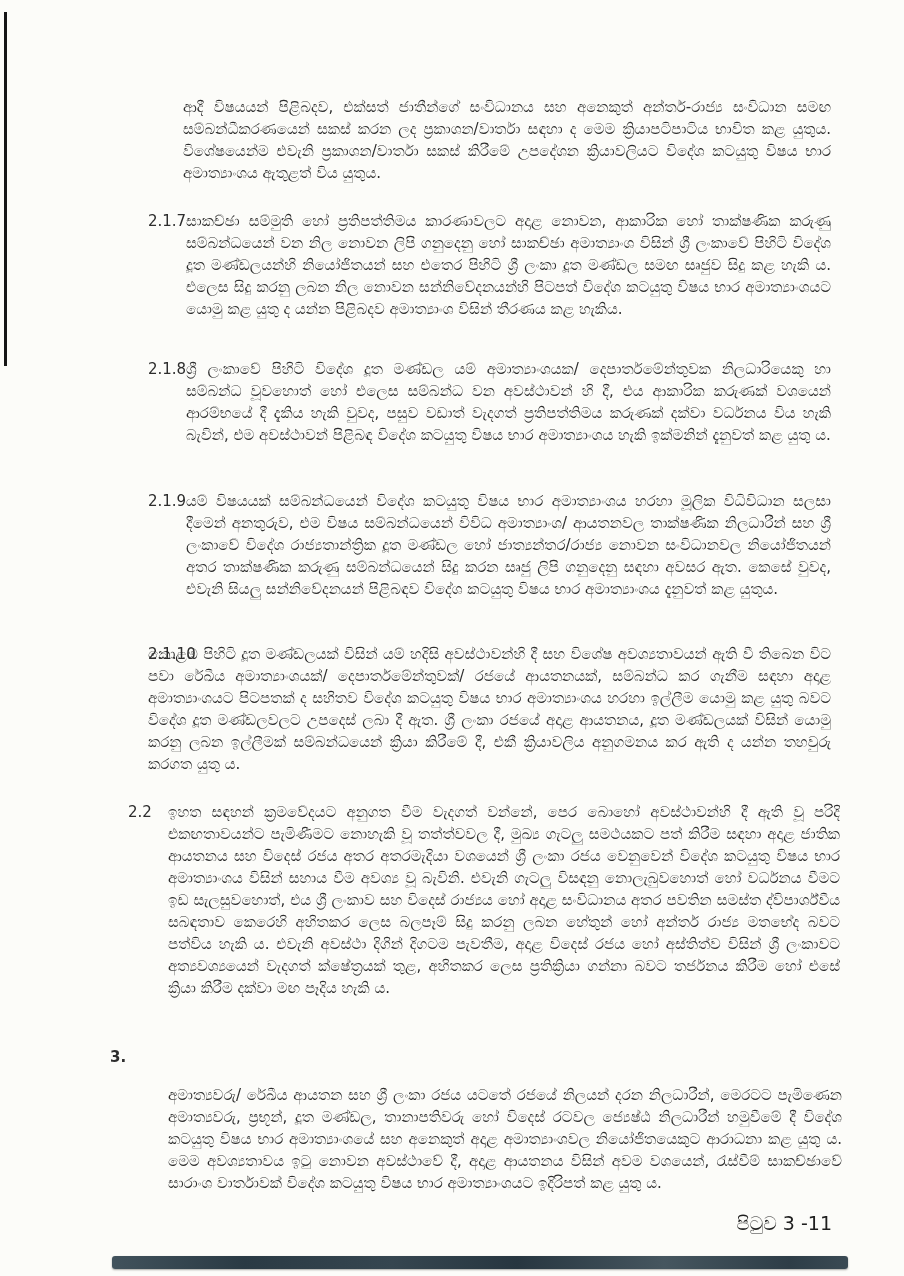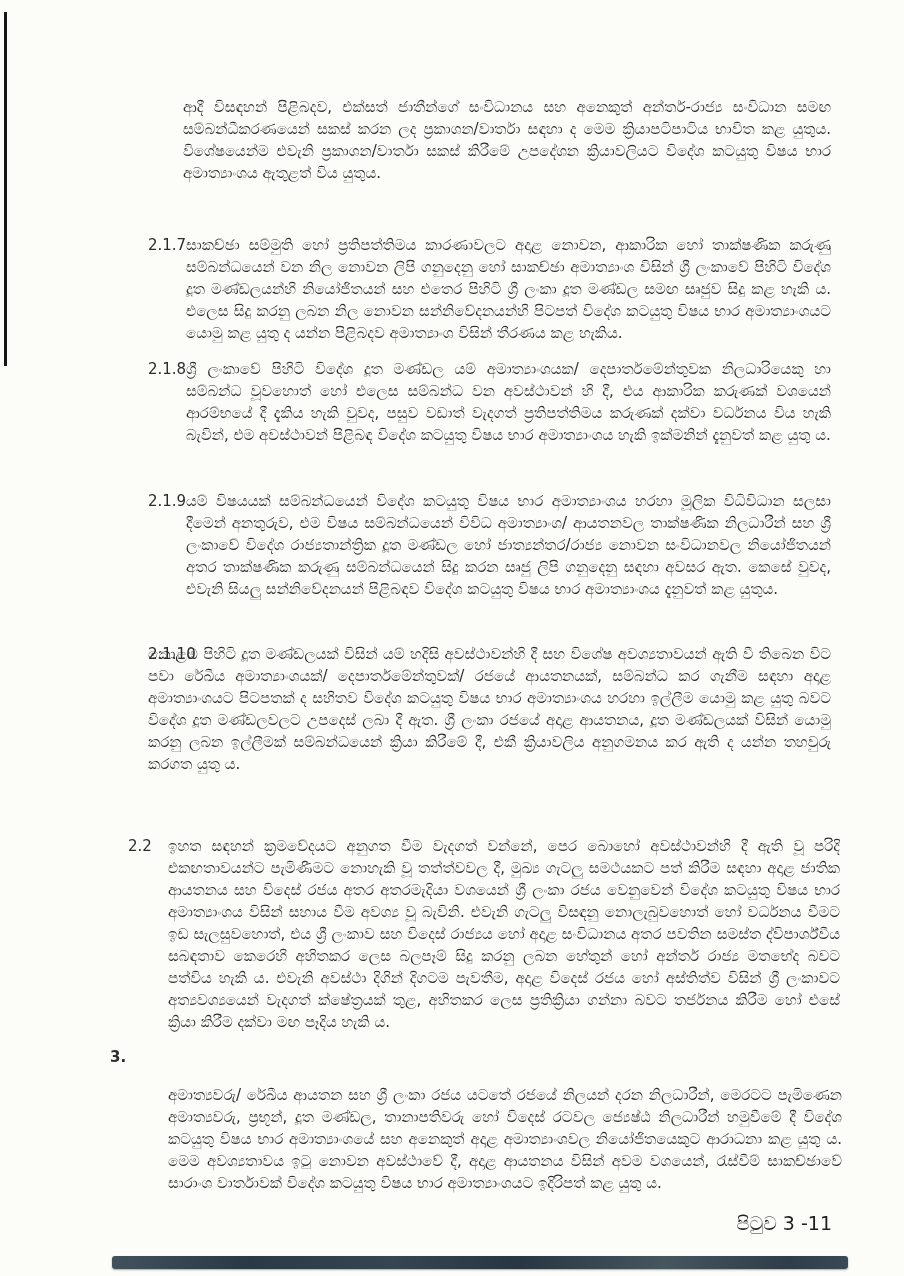--- a/index.html
+++ b/index.html
@@ -17,25 +17,25 @@
     font-size: 15px;
     line-height: 22px;
     text-align: justify;
     overflow: hidden;
   }
   .item { position: absolute; font-size: 15px; line-height: 22px; overflow: hidden; }
   .item .num { position: absolute; left: 0; top: 0; white-space: nowrap; }
   .item .itext { text-align: justify; overflow: hidden; height: 100%; }
 
   #intro    { left: 183px; top: 96px;  width: 648px; height: 92px;  }
-  #item-217 { left: 148px; top: 210px; width: 683px; height: 136px; margin-top: 24px; }
+  #item-217 { left: 148px; top: 210px; width: 683px; height: 136px; }
   #item-218 { left: 148px; top: 358px; width: 683px; height: 114px; }
   #item-219 { left: 148px; top: 490px; width: 683px; height: 136px; }
   #item-2110{ left: 148px; top: 643px; width: 683px; height: 158px; }
-  #item-22  { left: 128px; top: 835px; width: 712px; height: 224px; }
+  #item-22  { left: 128px; top: 801px; width: 712px; height: 224px; }
   #item-217 .itext, #item-218 .itext, #item-219 .itext { margin-left: 38px; }
   #item-2110 .itext { }
   #item-22 .itext   { margin-left: 40px; }
 
   #section3 { left: 110px; top: 1046px; width: 730px; height: 26px; }
   #section3 .num { font-weight: bold; }
   #section3 .heading {
     margin-left: 58px;
     font-weight: bold;
     text-decoration: underline;
@@ -71,21 +71,21 @@
     box-shadow: 0 1px 2px rgba(0,0,0,0.35);
   }
 </style>
 </head>
 <body>
 
 <div class="page">
 
   <div id="edge-line"></div>
 
-  <div id="intro" class="block">ආදී විසඳහන් පිළිබදව, එක්සත් ජාතීන්ගේ සංවිධානය සහ අනෙකුත් අන්තර්-රාජ්‍ය සංවිධාන සමඟ සම්බන්ධීකරණයෙන් සකස් කරන ලද ප්‍රකාශන/වාර්තා සඳහා ද මෙම ක්‍රියාපටිපාටිය භාවිත කළ යුතුය. විශේෂයෙන්ම එවැනි ප්‍රකාශන/වාර්තා සකස් කිරීමේ උපදේශන ක්‍රියාවලියට විදේශ කටයුතු විෂය භාර අමාත්‍යාංශය ඇතුළත් විය යුතුය.</div>
+  <div id="intro" class="block">ආදී විෂයයන් පිළිබදව, එක්සත් ජාතීන්ගේ සංවිධානය සහ අනෙකුත් අන්තර්-රාජ්‍ය සංවිධාන සමඟ සම්බන්ධීකරණයෙන් සකස් කරන ලද ප්‍රකාශන/වාර්තා සඳහා ද මෙම ක්‍රියාපටිපාටිය භාවිත කළ යුතුය. විශේෂයෙන්ම එවැනි ප්‍රකාශන/වාර්තා සකස් කිරීමේ උපදේශන ක්‍රියාවලියට විදේශ කටයුතු විෂය භාර අමාත්‍යාංශය ඇතුළත් විය යුතුය.</div>
 
   <div id="item-217" class="item">
     <span class="num">2.1.7</span>
     <div class="itext">සාකච්ඡා සම්මුති හෝ ප්‍රතිපත්තිමය කාරණාවලට අදාළ නොවන, ආකාරික හෝ තාක්ෂණික කරුණු සම්බන්ධයෙන් වන නිල නොවන ලිපි ගනුදෙනු හෝ සාකච්ඡා අමාත්‍යාංශ විසින් ශ්‍රී ලංකාවේ පිහිටි විදේශ දූත මණ්ඩලයන්හි නියෝජිතයන් සහ එතෙර පිහිටි ශ්‍රී ලංකා දූත මණ්ඩල සමඟ සෘජුව සිදු කළ හැකි ය. එලෙස සිදු කරනු ලබන නිල නොවන සන්නිවේදනයන්හි පිටපත් විදේශ කටයුතු විෂය භාර අමාත්‍යාංශයට යොමු කළ යුතු ද යන්න පිළිබදව අමාත්‍යාංශ විසින් තීරණය කළ හැකිය.</div>
   </div>
 
   <div id="item-218" class="item">
     <span class="num">2.1.8</span>
     <div class="itext">ශ්‍රී ලංකාවේ පිහිටි විදේශ දූත මණ්ඩල යම් අමාත්‍යාංශයක/ දෙපාර්තමේන්තුවක නිලධාරියෙකු හා සම්බන්ධ වූවහොත් හෝ එලෙස සම්බන්ධ වන අවස්ථාවන් හි දී, එය ආකාරික කරුණක් වශයෙන් ආරම්භයේ දී දැකිය හැකි වුවද, පසුව වඩාත් වැදගත් ප්‍රතිපත්තිමය කරුණක් දක්වා වර්ධනය විය හැකි බැවින්, එම අවස්ථාවන් පිළිබඳ විදේශ කටයුතු විෂය භාර අමාත්‍යාංශය හැකි ඉක්මනින් දැනුවත් කළ යුතු ය.</div>
   </div>

